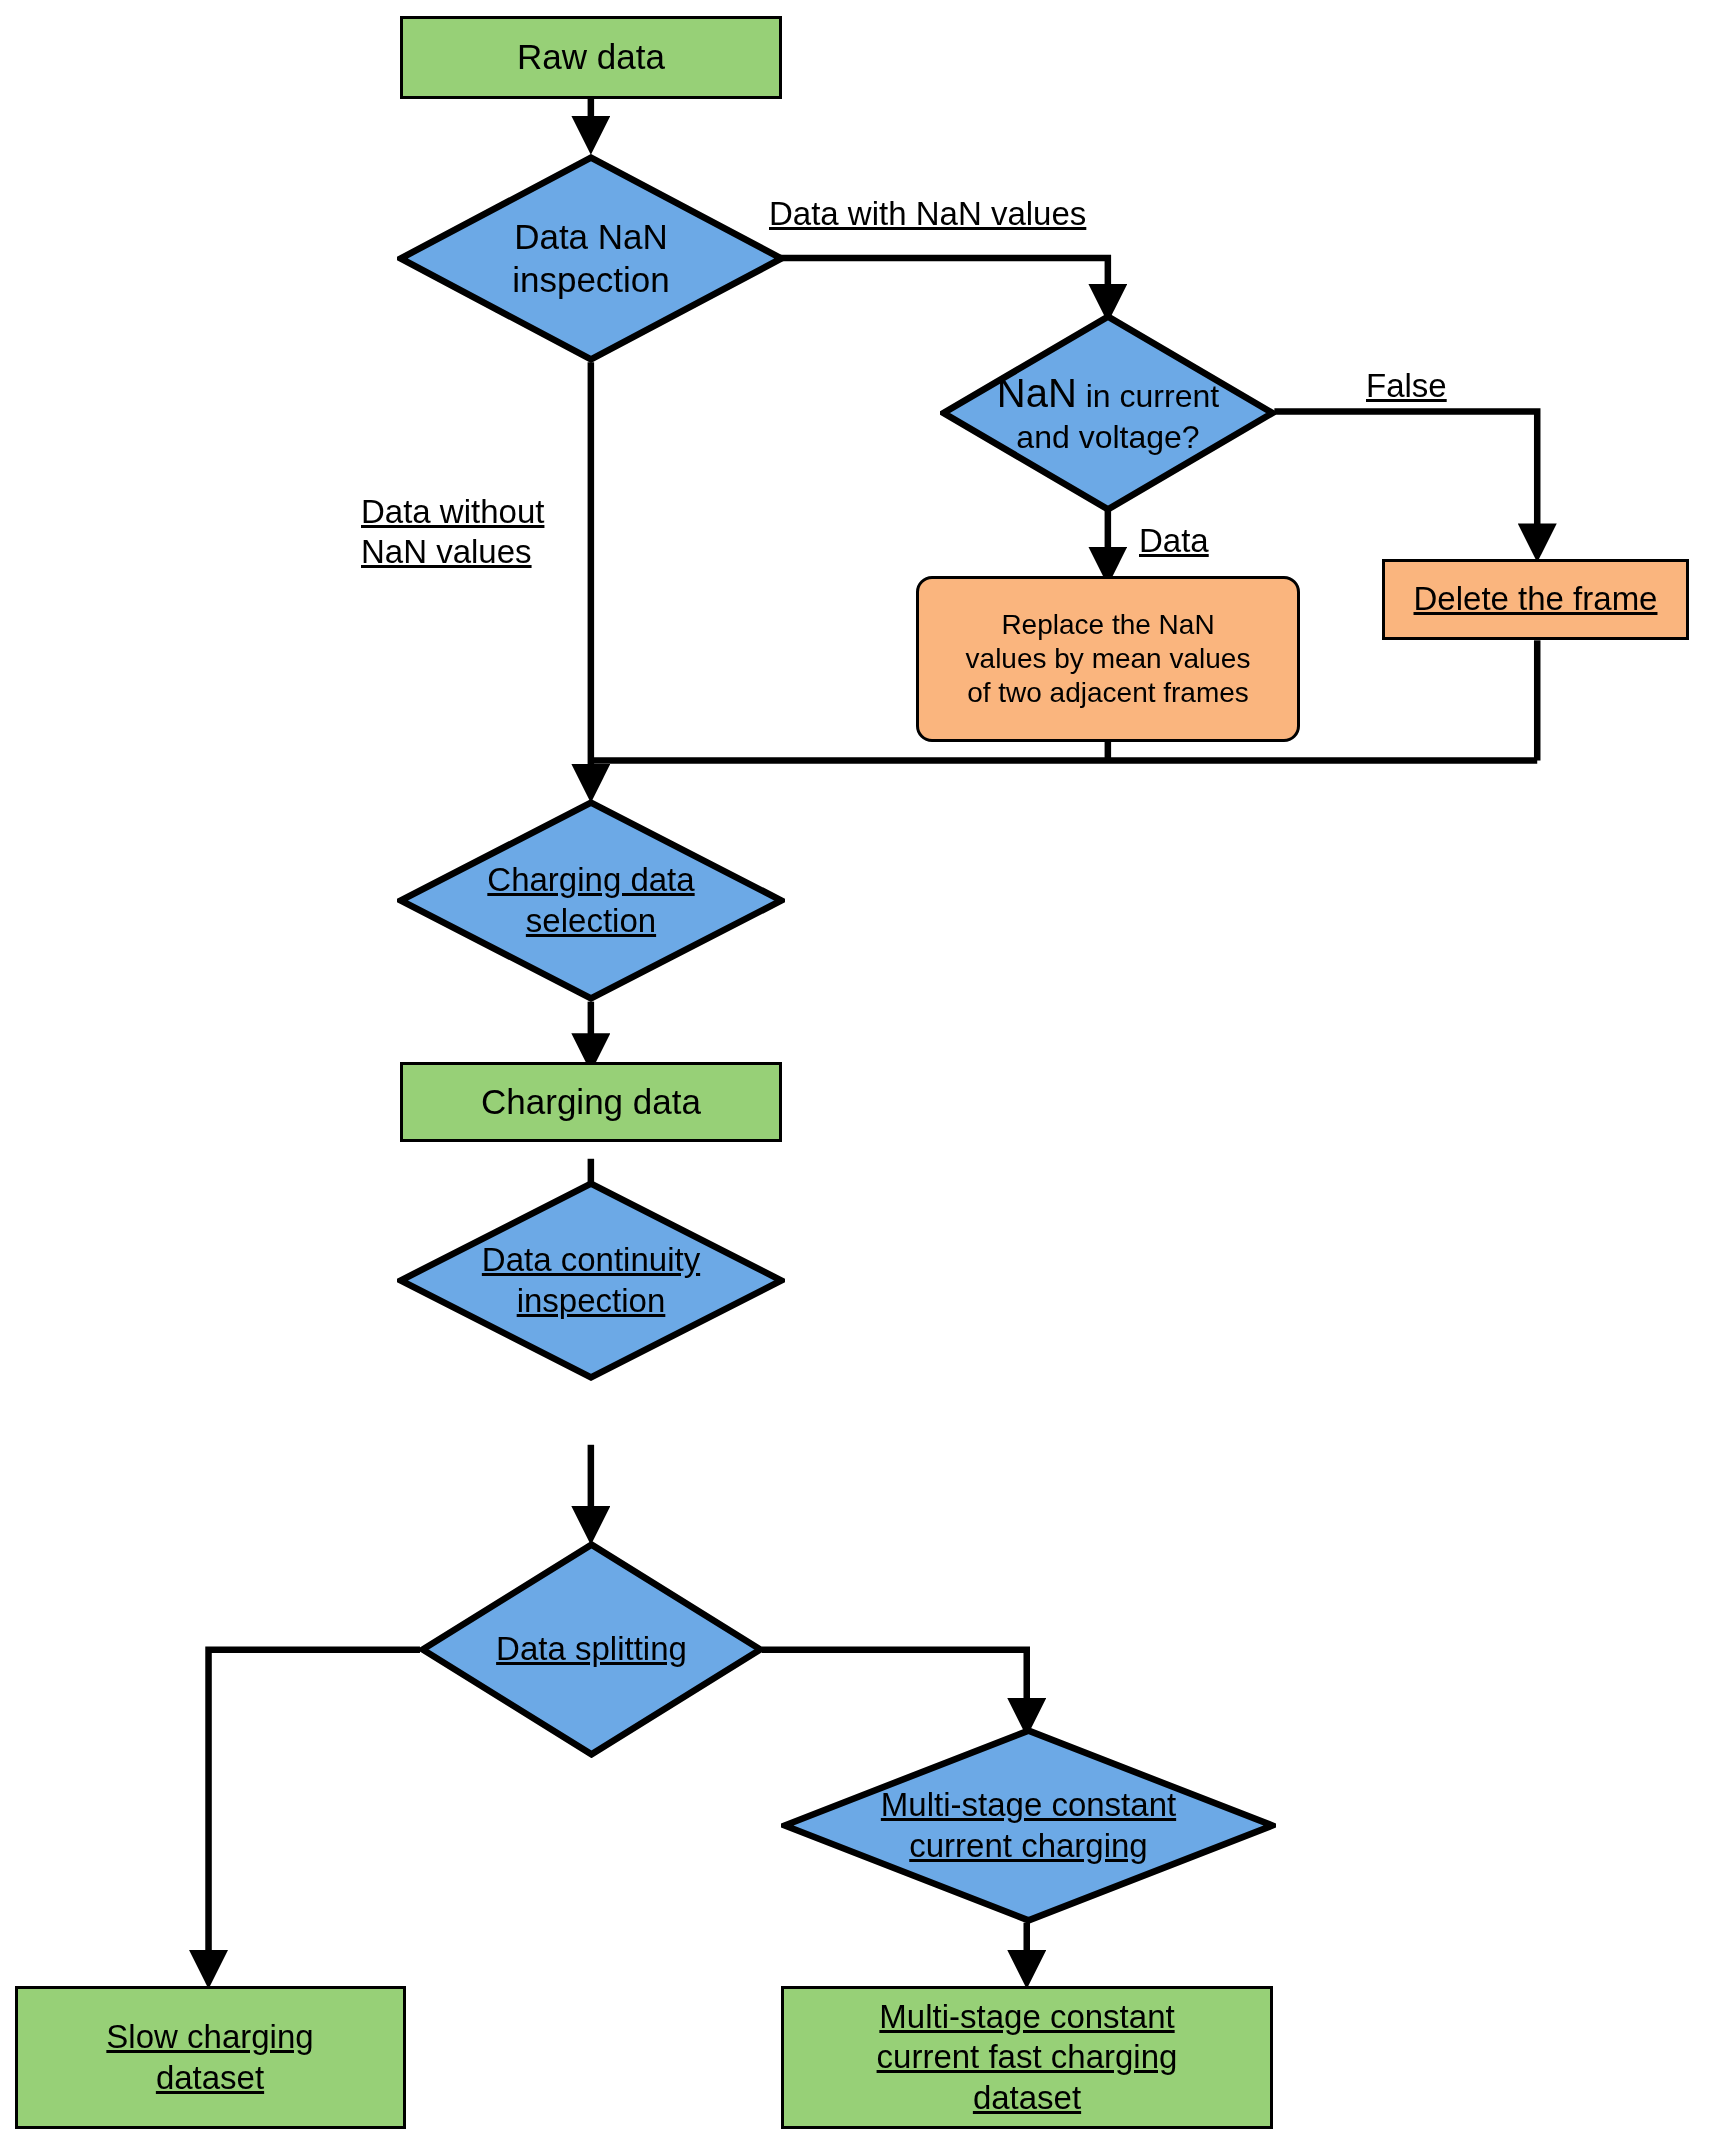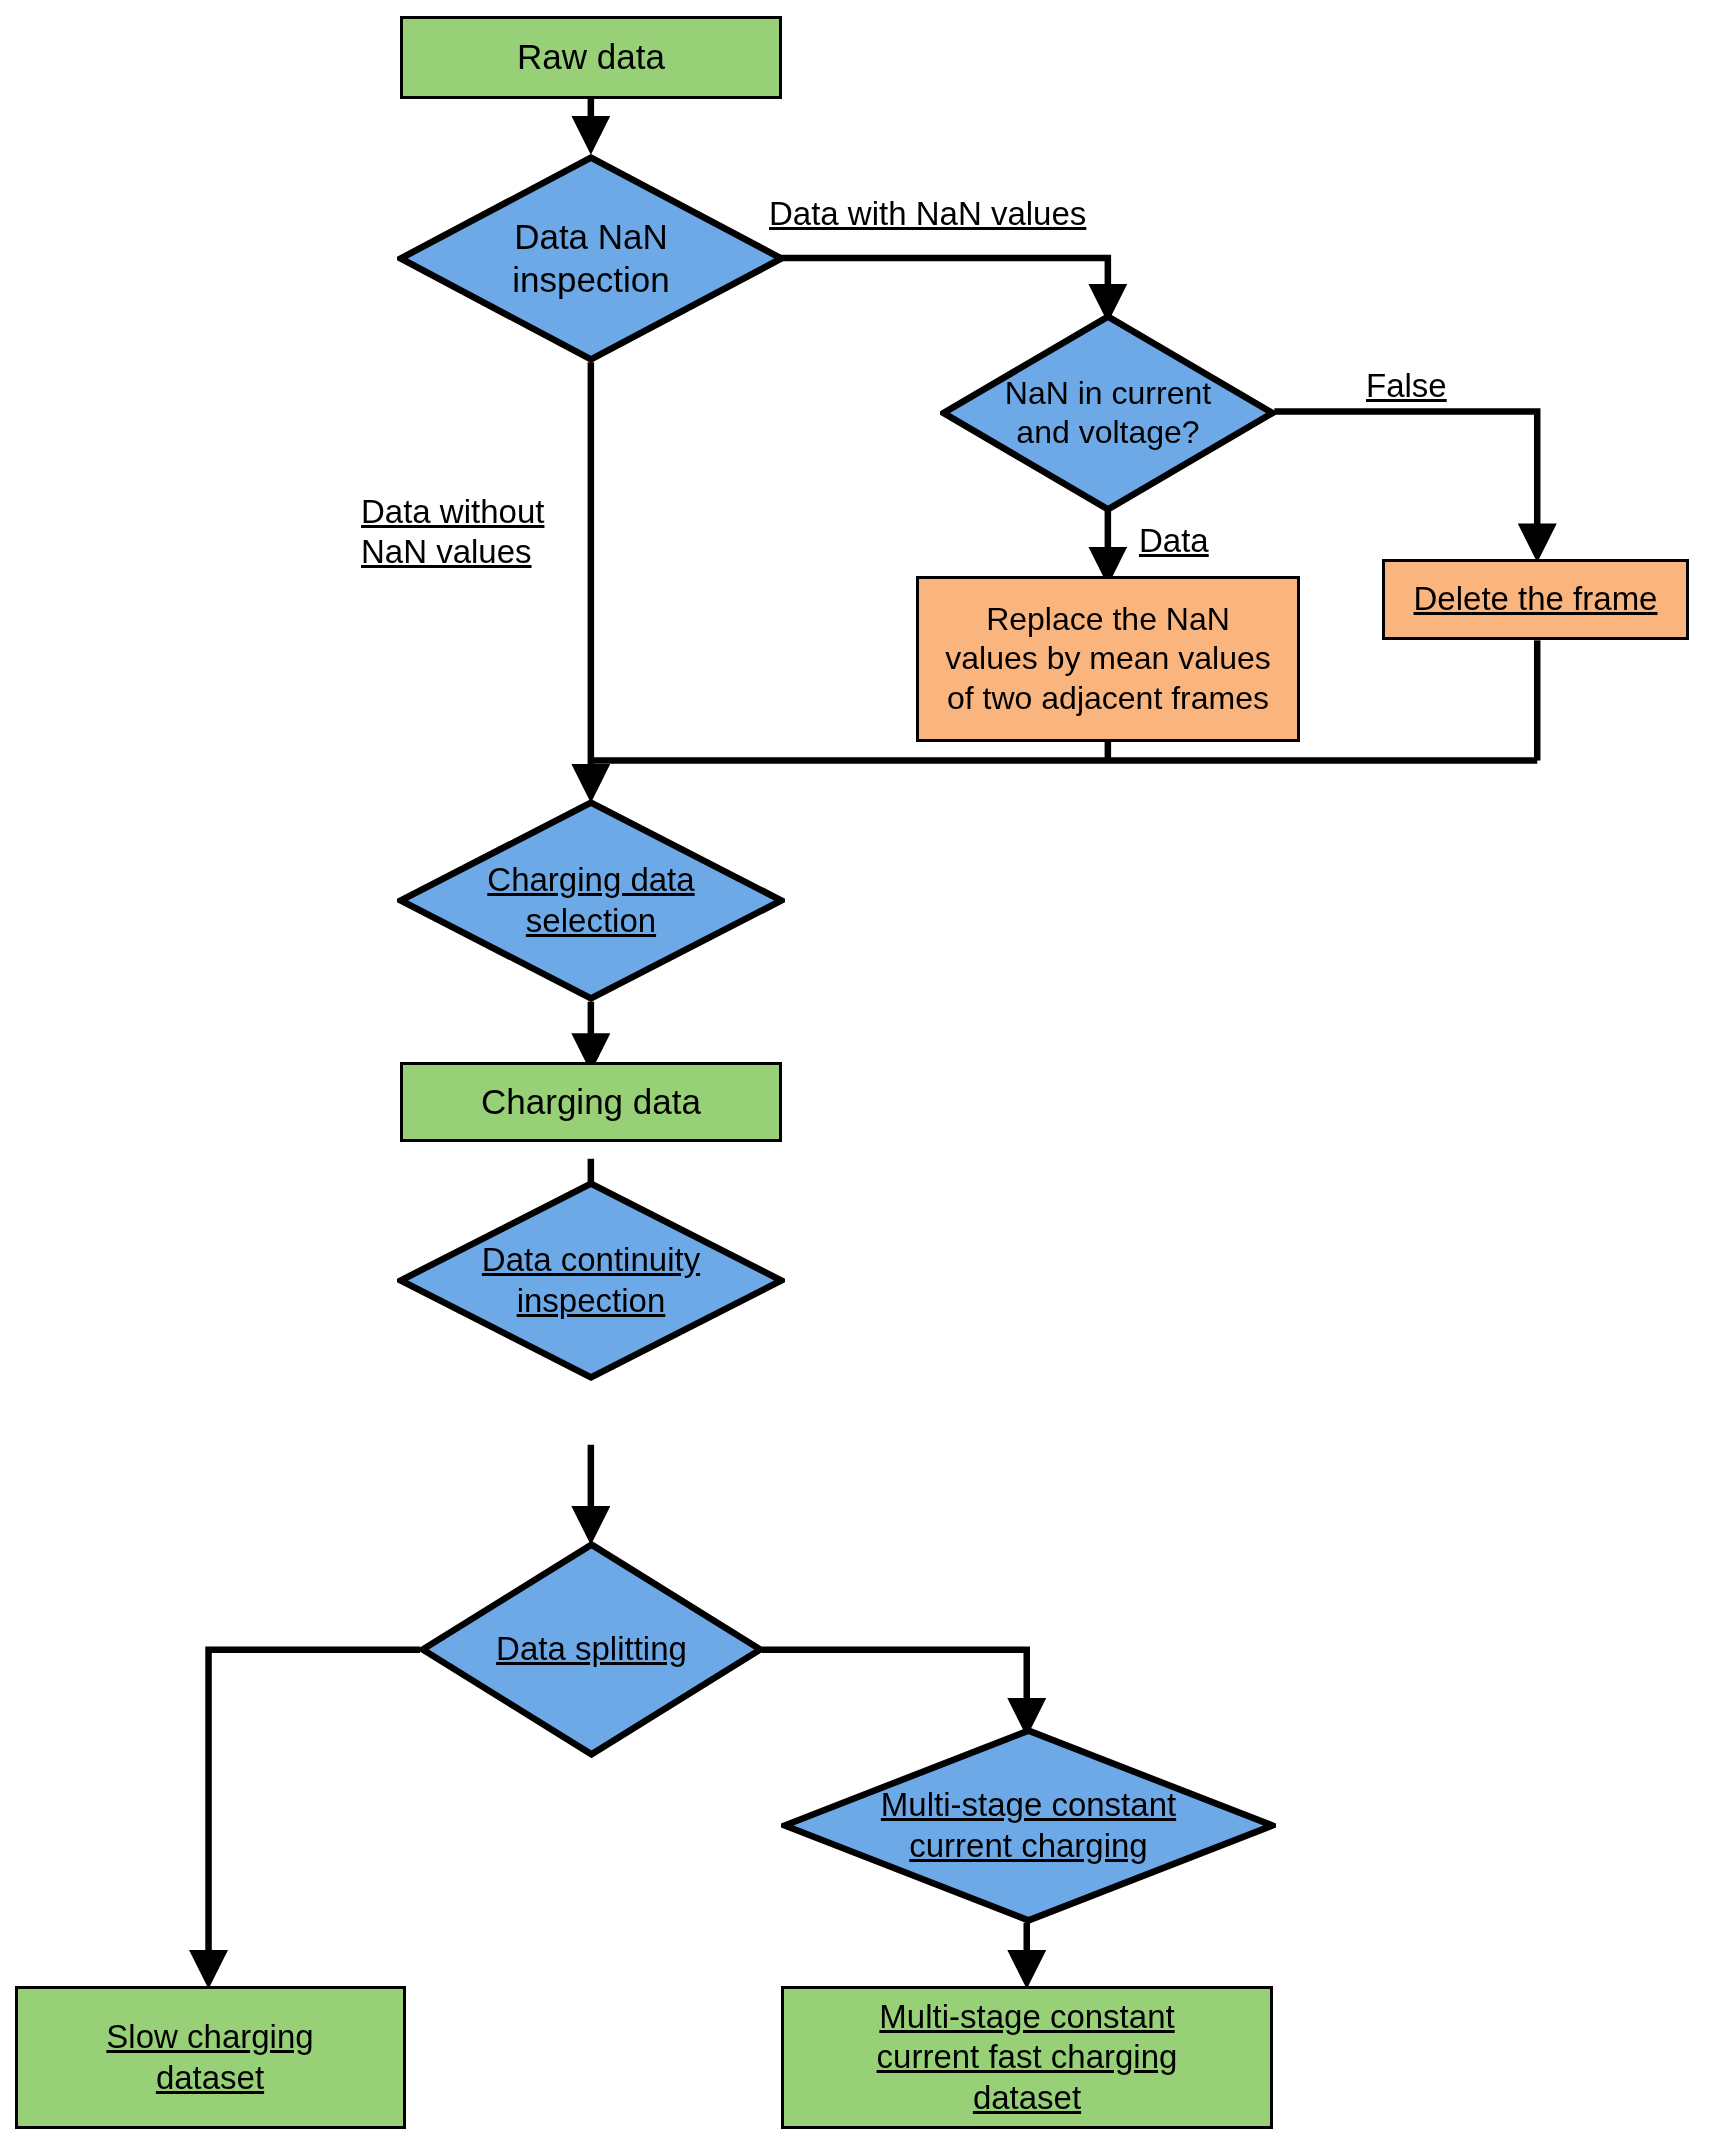--- a/index.html
+++ b/index.html
@@ -61,24 +61,24 @@
     z-index: 2;
     width: 74%;
     white-space: pre-line;
   }
   .edge-label {
     position: absolute;
     color: #000000;
     white-space: pre-line;
     line-height: 1.2;
   }
-  .fs-44 { font-size: 32px; }
+  .fs-44 { font-size: 28px; border-radius: 16px; }
   .fs-46 { font-size: 33px; text-decoration: underline; }
   .fs-48 { font-size: 35px; }
-  .nan-big { font-size: 32px; }
+  .nan-big { font-size: 40px; }
   .nan-small { font-size: 32px; }
 </style>
 </head>
 <body>
 
 <div id="canvas">
 
   <svg id="edges" viewBox="0 0 2363 2970" width="1711" height="2151" xmlns="http://www.w3.org/2000/svg">
     <defs>
       <marker id="arrow" viewBox="0 0 12 12" refX="9" refY="6" markerWidth="6" markerHeight="6" orient="auto-start-reverse">

